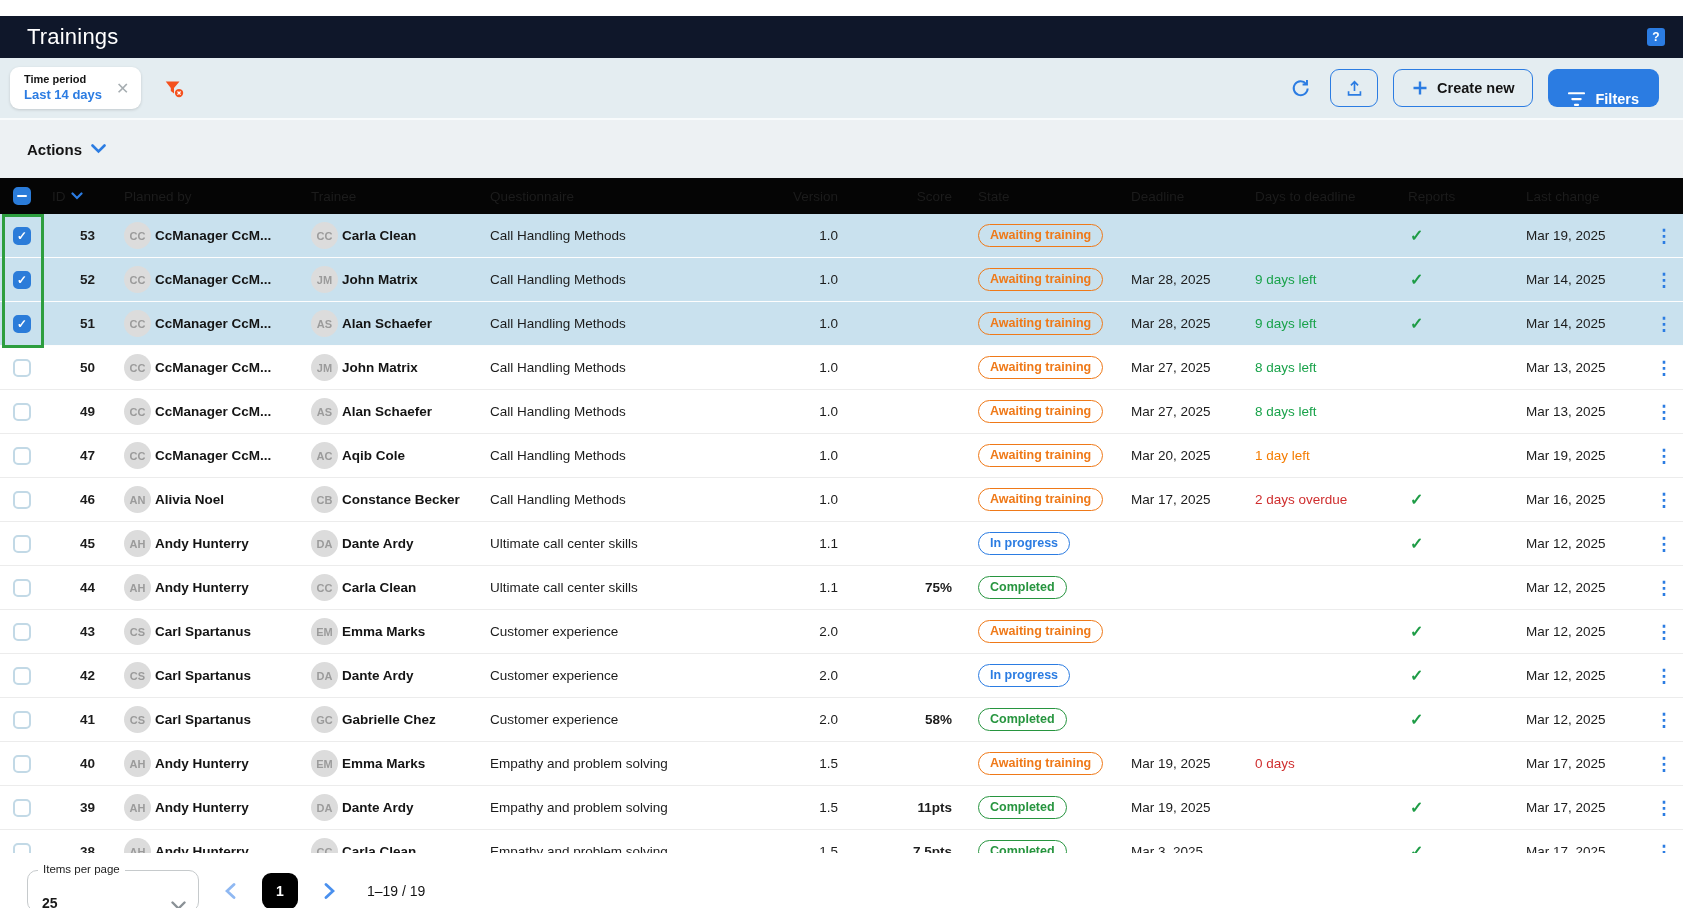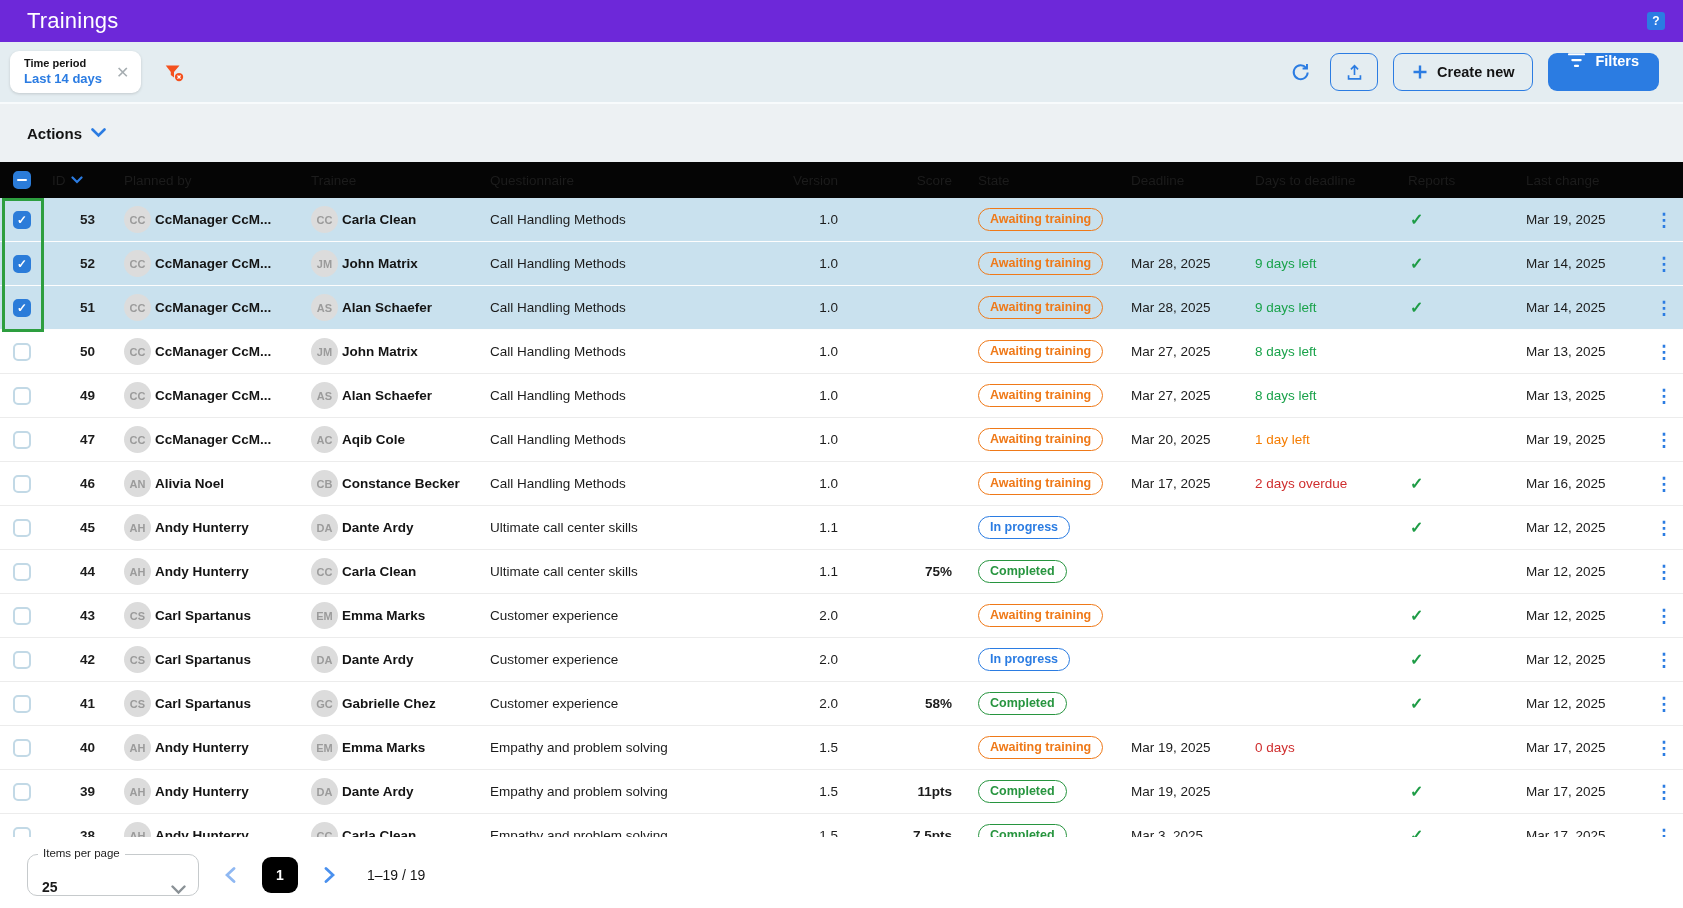--- a/index.html
+++ b/index.html
@@ -3,37 +3,37 @@
 <meta charset="utf-8">
 <style>
   * { box-sizing: border-box; }
   html,body { margin:0; padding:0; }
   body {
     width:1683px; height:908px; overflow:hidden;
     font-family:"Liberation Sans", sans-serif;
     background:#ffffff; color:#1a1a1a;
   }
   
-  .titlebar { height:42px; background:#6d28d9; display:flex; align-items:center; padding:0 18px 0 27px; }
+  .titlebar { height:42px; background:#0f172a; display:flex; align-items:center; padding:0 18px 0 27px;margin-top:16px; }
   .titlebar .page-title { color:#fff; font-size:22px; font-weight:400; flex:1; letter-spacing:.2px; }
   .help-badge { width:18px; height:18px; border-radius:3px; background:#2b7ce2; color:#fff; font-size:12px; font-weight:700; display:flex; align-items:center; justify-content:center; cursor:pointer; }
   
   .toolbar { height:60px; background:#e4edf1; display:flex; align-items:center; padding:0 24px 0 10px; }
   .chip { background:#fff; border-radius:9px; padding:6px 10px 6px 14px; display:flex; align-items:center; gap:12px; box-shadow:0 1px 3px rgba(0,0,0,.15); }
   .chip-texts { display:flex; flex-direction:column; line-height:1.25; }
   .chip-label { font-size:11px; font-weight:700; color:#141414; }
   .chip-value { font-size:13px; font-weight:700; color:#2b7ce2; }
   .chip-close { color:#a6adb1; font-size:16px; font-weight:400; cursor:pointer; padding:0 2px; }
   .clear-filter-btn { margin-left:22px; cursor:pointer; display:flex; align-items:center; }
   .toolbar-right { margin-left:auto; display:flex; align-items:center; gap:15px; }
   .refresh-btn { cursor:pointer; display:flex; align-items:center; padding:4px; }
   .btn-outline { border:1px solid #2b7ce2; background:transparent; border-radius:9px; height:38px; display:flex; align-items:center; justify-content:center; cursor:pointer; }
   .upload-btn { width:48px; }
   .create-btn { padding:0 18px; gap:9px; font-size:14.5px; font-weight:700; color:#141414; }
-  .filters-btn { background:#2b7ce2; border:none; color:#fff; border-radius:9px; height:38px; padding:0 20px; display:flex; align-items:flex-start; gap:10px; font-size:14.5px; font-weight:700; cursor:pointer; }
+  .filters-btn { background:#2b7ce2; border:none; color:#fff; border-radius:9px; height:38px; padding:0 20px; display:flex; align-items:flex-end; gap:10px; font-size:14.5px; font-weight:700; cursor:pointer; }
   
   .actionsbar { height:60px; background:#edf1f3; border-top:2px solid #f8fbfc; display:flex; align-items:center; padding-left:27px; gap:9px; }
   .actions-label { font-size:15px; font-weight:700; color:#141414; }
   
   .grid-row { display:grid; grid-template-columns:44px 66px 190px 170px 310px 70px 110px 160px 125px 155px 120px 125px 38px; align-items:center; }
   .thead { background:#050505; color:#fff; height:36px; font-size:13px; font-weight:500; }
   .thead .cell { white-space:nowrap; }
   .h-id { padding-left:8px; display:flex; align-items:center; gap:5px; }
   .h-planned { padding-left:14px; } .h-trainee { padding-left:11px; } .h-quest { padding-left:20px; }
   .h-version { text-align:right; padding-right:12px; } .h-score { text-align:right; padding-right:8px; }

